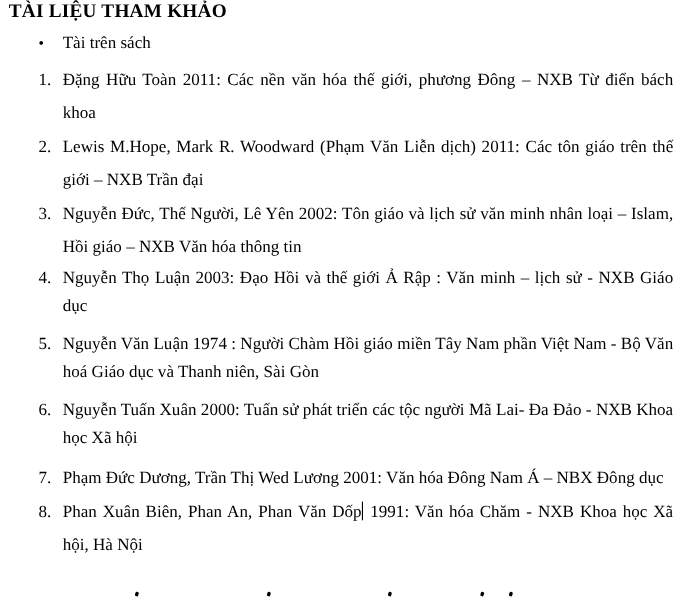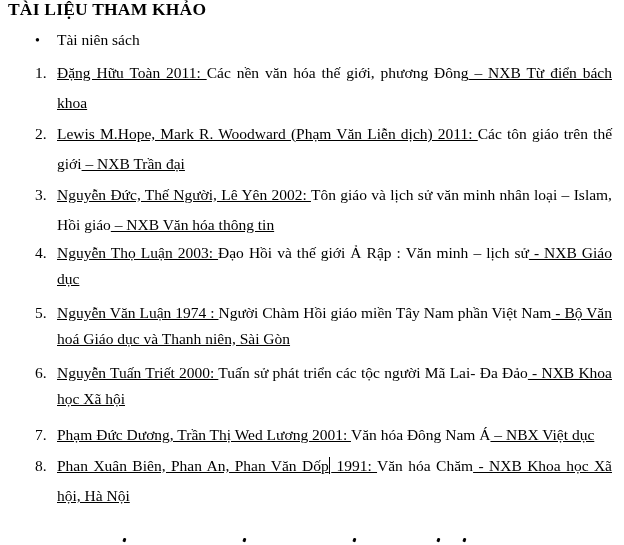--- a/index.html
+++ b/index.html
@@ -53,21 +53,21 @@
   li.ref .num {
     position: absolute;
     left: 0;
     top: 0;
   }
   li.ref.tight {
     line-height: 25.5px;
     margin-bottom: 9px;
   }
   .it { }
-  .rm { font-style: normal; text-decoration: underline; }
+  .rm { font-style: normal; }
   .caret {
     display: inline-block;
     width: 1.5px;
     height: 17px;
     background: #000000;
     vertical-align: -3px;
     margin: 0 1px 0 0;
   }
   #clipped {
     position: absolute;
@@ -87,31 +87,31 @@
     transform: rotate(18deg);
   }
 </style>
 </head>
 <body>
 
 <div class="doc">
   <h1 class="title">TÀI LIỆU THAM KHẢO</h1>
 
   <div class="bullet-row">
-    <span class="bullet-glyph">•</span><span>Tài niên sách</span>
+    <span class="bullet-glyph">•</span><span>Tài trên sách</span>
   </div>
 
   <ol class="refs" id="refs">
       <li class="ref"><span class="num">1.</span><span class="rm">Đặng Hữu Toàn 2011: </span><span class="it">Các nền văn hóa thế giới, phương Đông</span><span class="rm"> – NXB Từ điển bách khoa</span></li>
       <li class="ref"><span class="num">2.</span><span class="rm">Lewis M.Hope, Mark R. Woodward (Phạm Văn Liễn dịch) 2011: </span><span class="it">Các tôn giáo trên thế giới</span><span class="rm"> – NXB Trần đại</span></li>
       <li class="ref"><span class="num">3.</span><span class="rm">Nguyễn Đức, Thế Người, Lê Yên 2002: </span><span class="it">Tôn giáo và lịch sử văn minh nhân loại – Islam, Hồi giáo</span><span class="rm"> – NXB Văn hóa thông tin</span></li>
       <li class="ref tight"><span class="num">4.</span><span class="rm">Nguyễn Thọ Luận  2003: </span><span class="it">Đạo Hồi và thế giới Ả Rập : Văn minh – lịch sử</span><span class="rm"> - NXB Giáo dục</span></li>
       <li class="ref tight"><span class="num">5.</span><span class="rm">Nguyễn Văn Luận  1974 : </span><span class="it">Người Chàm Hồi giáo miền Tây Nam phần Việt Nam</span><span class="rm"> - Bộ Văn hoá Giáo dục và Thanh niên, Sài Gòn</span></li>
-      <li class="ref tight"><span class="num">6.</span><span class="rm">Nguyễn Tuấn Triết  2000: </span><span class="it">Tuấn sử phát triển các tộc người Mã Lai- Đa Đảo</span><span class="rm"> - NXB  Khoa học Xã hội</span></li>
-      <li class="ref"><span class="num">7.</span><span class="rm">Phạm Đức Dương, Trần Thị Wed Lương  2001: </span><span class="it">Văn hóa Đông Nam Á</span><span class="rm"> – NBX Việt dục</span></li>
+      <li class="ref tight"><span class="num">6.</span><span class="rm">Nguyễn Tuấn Xuân  2000: </span><span class="it">Tuấn sử phát triển các tộc người Mã Lai- Đa Đảo</span><span class="rm"> - NXB  Khoa học Xã hội</span></li>
+      <li class="ref"><span class="num">7.</span><span class="rm">Phạm Đức Dương, Trần Thị Wed Lương  2001: </span><span class="it">Văn hóa Đông Nam Á</span><span class="rm"> – NBX Đông dục</span></li>
       <li class="ref"><span class="num">8.</span><span class="rm">Phan Xuân Biên, Phan An, Phan Văn Dốp</span><span class="caret" style="background: rgb(0, 0, 0);"></span><span class="rm"> 1991: </span><span class="it">Văn hóa Chăm</span><span class="rm"> - NXB Khoa học Xã hội, Hà Nội</span></li>
     </ol>
 </div>
 
 <div id="clipped">
     <span class="mark" style="left: 123px;"></span>
     <span class="mark" style="left: 243px;"></span>
     <span class="mark" style="left: 353px;"></span>
     <span class="mark" style="left: 437px;"></span>
     <span class="mark" style="left: 463px;"></span>

